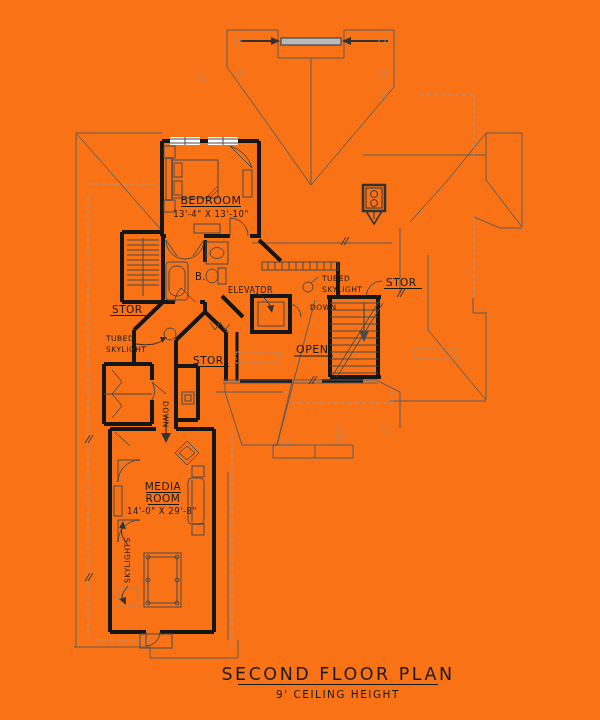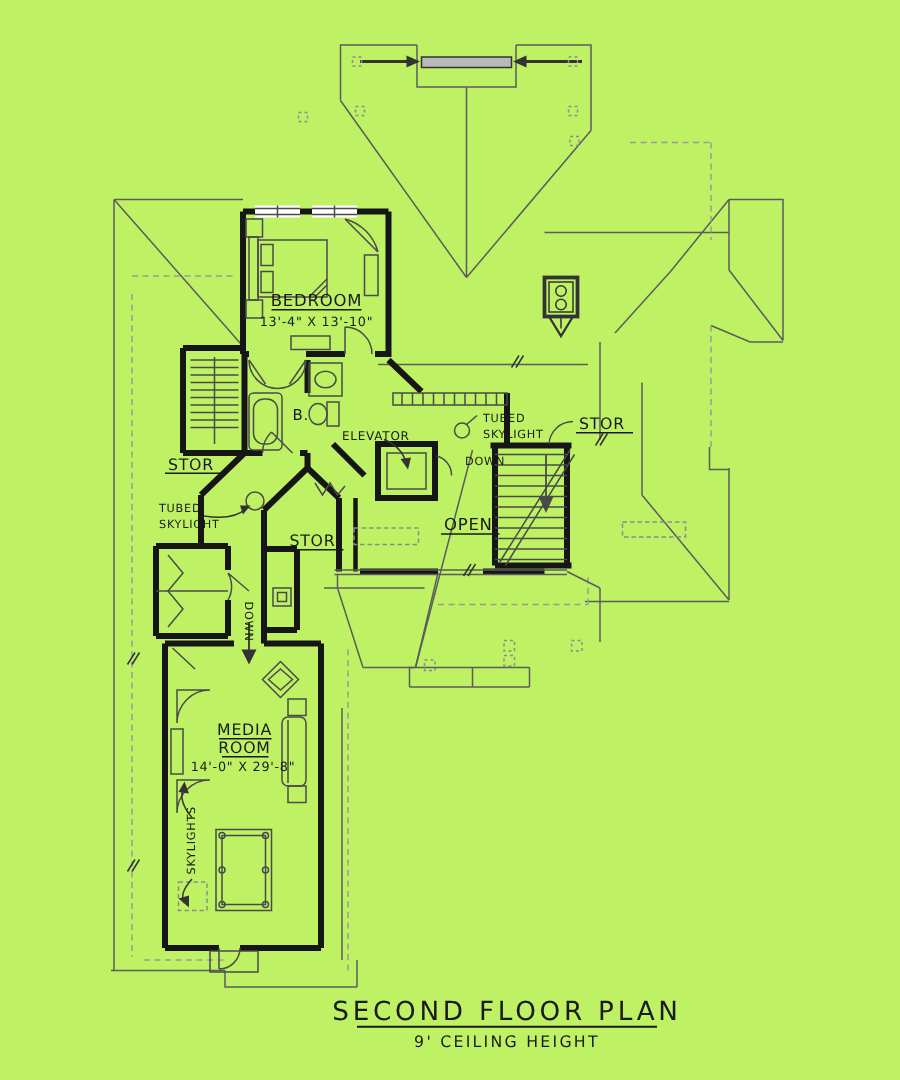--- a/index.html
+++ b/index.html
@@ -1,16 +1,16 @@
 <!DOCTYPE html>
 <html><head>
 <meta charset="utf-8">
 <style>
   html,body{margin:0;padding:0;background:#ffffff;}
-  .page{position:relative;width:600px;height:720px;background:#bef264;overflow:hidden;
+  .page{position:relative;width:600px;height:720px;background:#f97316;overflow:hidden;
         font-family:"DejaVu Sans",sans-serif;}
   svg{position:absolute;left:0;top:0;}
   text{fill:#1a1a1a;font-family:"DejaVu Sans",sans-serif;}
   .lbl{letter-spacing:.5px;}
 </style>
 </head>
 <body>
 
 <div class="page">
 <svg width="600" height="720" viewBox="0 0 600 720">

